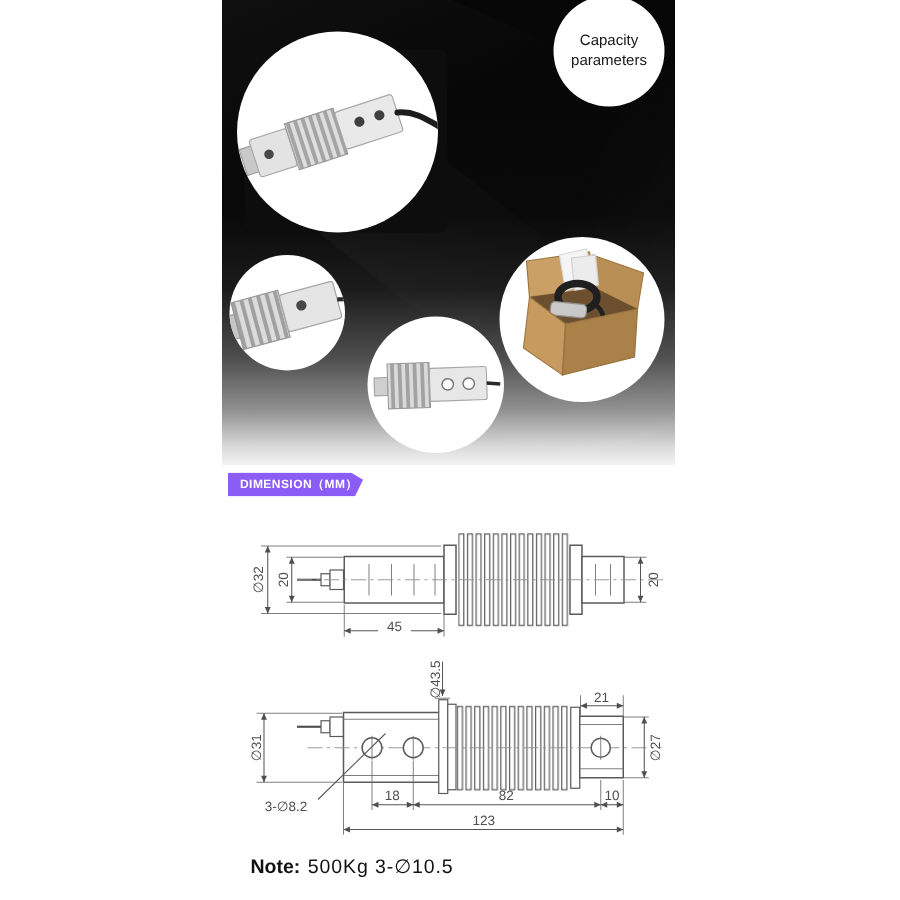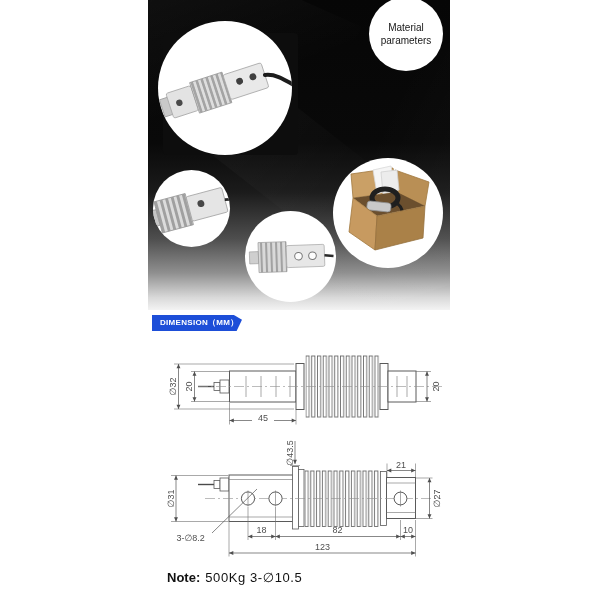--- a/index.html
+++ b/index.html
@@ -30,21 +30,21 @@
          justify-content:center;text-align:center;font-size:10px;line-height:1.35;z-index:5;}
 
   .photo{position:absolute;border-radius:50%;background:#fff;overflow:hidden;}
   .photo svg{display:block;width:100%;height:100%;}
   #photo1{left:10px;top:21px;width:134px;height:134px;z-index:2;}
   #photo2{left:5px;top:170px;width:77px;height:77px;z-index:2;}
   #photo3{left:97px;top:211px;width:91px;height:91px;z-index:3;}
   #photo4{left:185px;top:158px;width:110px;height:110px;z-index:2;}
 
   
-  .dim-banner{position:absolute;left:152px;top:315px;width:90px;height:16px;background:#1d4ed8;
+  .dim-banner{position:absolute;left:152px;top:315px;width:90px;height:16px;background:#8b5cf6;
         color:#fff;font-size:8px;font-weight:bold;line-height:16px;padding-left:8px;
         letter-spacing:.3px;box-sizing:border-box;white-space:nowrap;
         clip-path:polygon(0 0,91% 0,100% 30%,94% 100%,0 100%);}
 
   
   #drawings{position:absolute;left:0;top:0;width:600px;height:600px;}
   .ln{stroke:#5a5a5a;stroke-width:1;fill:#fff;}
   .lt{stroke:#5a5a5a;stroke-width:0.8;fill:#fff;}
   .thin{stroke:#6f6f6f;stroke-width:0.6;fill:none;}
   .dim{stroke:#555;stroke-width:0.7;fill:none;}
@@ -62,21 +62,21 @@
 
 <div class="hero">
   <div class="shard s1"></div>
   <div class="shard s2"></div>
   <div class="shard s3"></div>
 
   <div class="card card-photo"></div>
 
 
   <div class="badge">
-    <span>Material</span>
+    <span>Capacity</span>
     <span>parameters</span>
   </div>
 
   <div class="photo" id="photo1">
     <svg viewBox="0 0 134 134">
       <defs>
         <pattern id="finP1" patternUnits="userSpaceOnUse" width="5.2" height="40">
           <rect x="0" y="0" width="2.6" height="40" fill="#a4a4a4"></rect>
           <rect x="2.6" y="0" width="2.6" height="40" fill="#dedede"></rect>
         </pattern>

